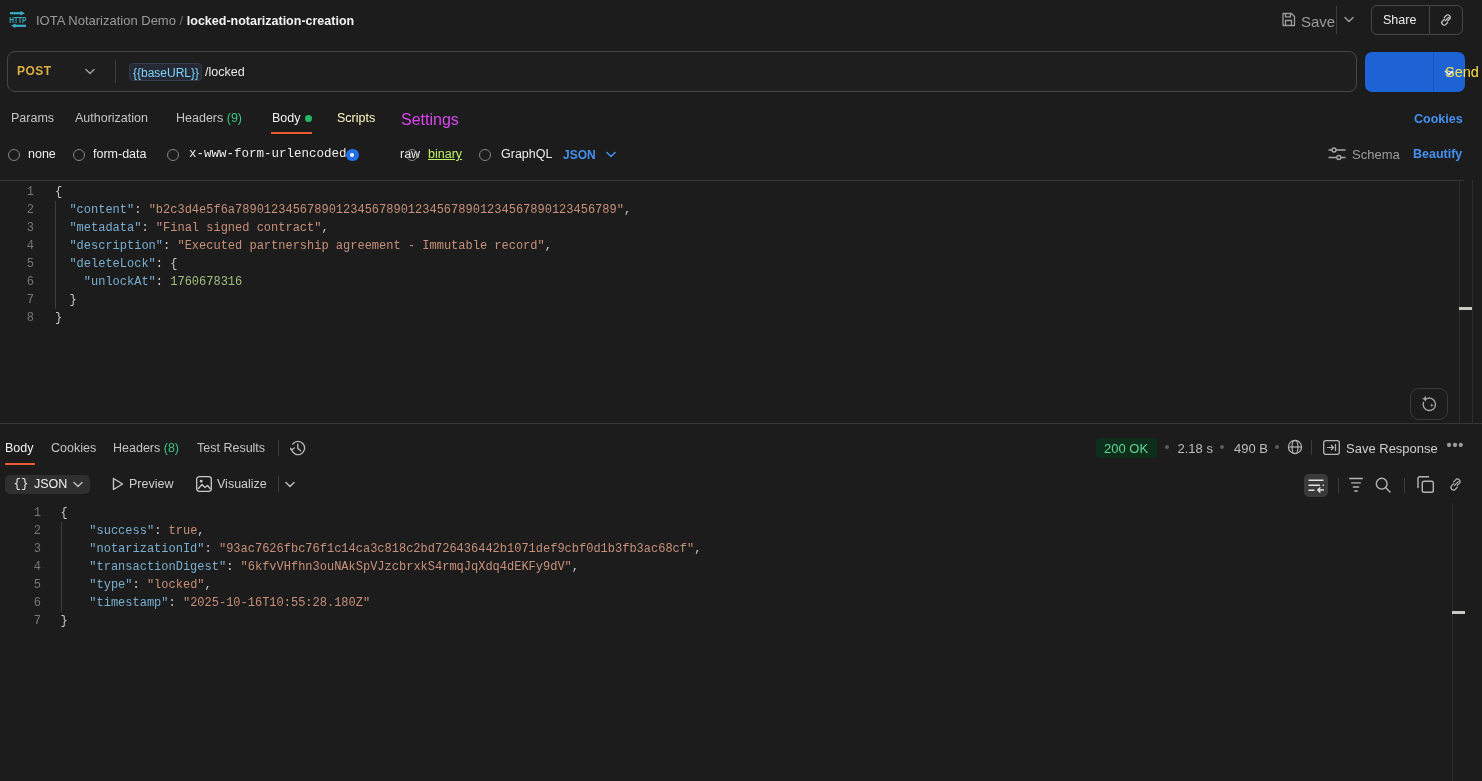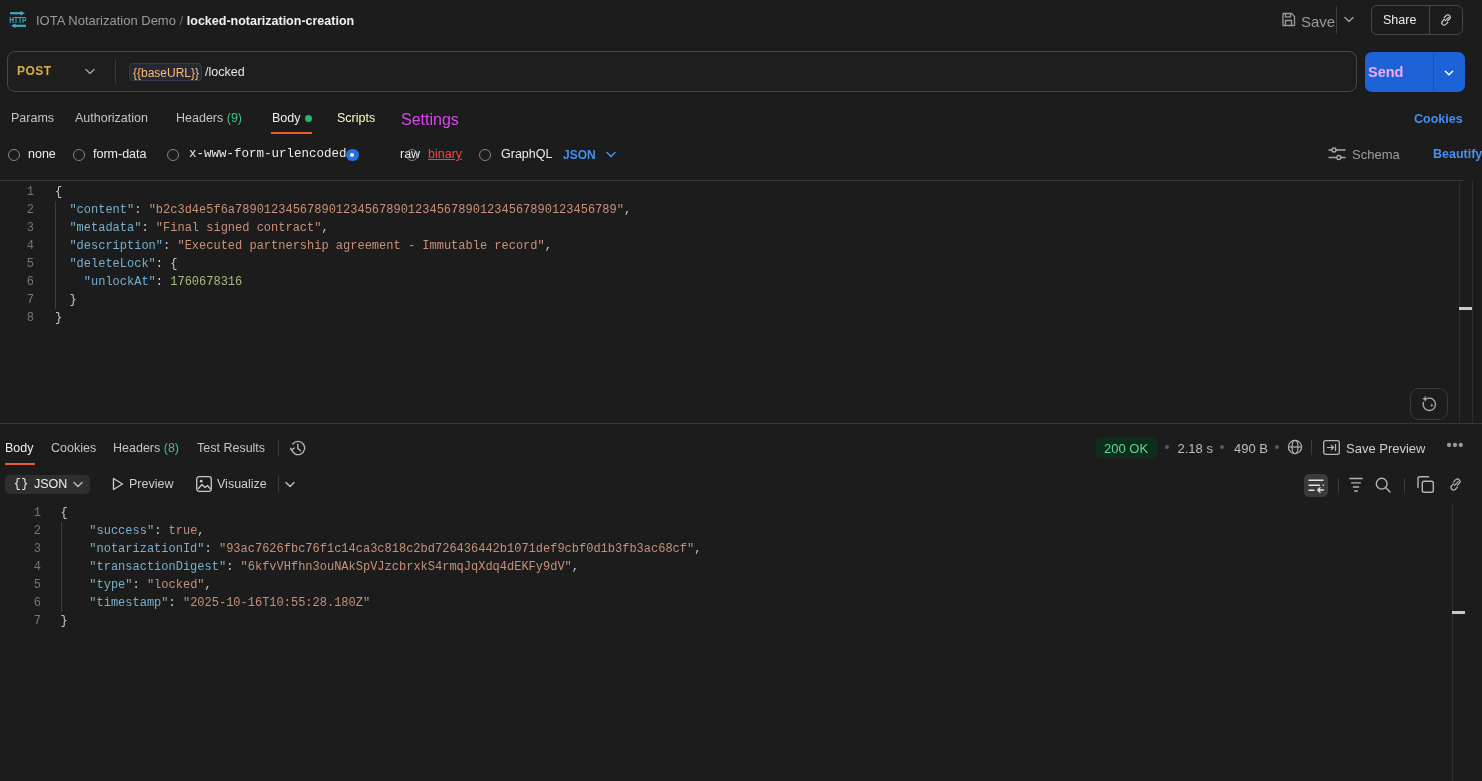--- a/index.html
+++ b/index.html
@@ -44,24 +44,24 @@
   <path d="M10.5 13.5 L16.5 7.5 M9 7.8 L12.2 4.5 a4.1 4.1 0 0 1 5.8 5.8 L14.8 13.5 M9.2 10.5 L6 13.8 a4.1 4.1 0 0 0 5.8 5.8 L15 16.2" stroke="#d8d8d8" stroke-width="1.9" fill="none" stroke-linecap="round"></path>
 </svg>
 
 <div class="abs" style="left:7px;top:51px;width:1350px;height:41px;border:1px solid #474747;border-radius:8px;background:#1e1e1e;"></div>
 <div class="t" style="left:17px;top:64px;font-size:12px;font-weight:bold;letter-spacing:0.5px;color:#dbae43;">POST</div>
 <svg class="abs" style="left:85px;top:68px;" width="10" height="7" viewBox="0 0 10 7">
   <path d="M1 1.5 L5 5.5 L9 1.5" stroke="#9a9a9a" stroke-width="1.5" fill="none" stroke-linecap="round" stroke-linejoin="round"></path>
 </svg>
 <div class="vline" style="left:115px;top:60px;height:23px;background:#3c3c3c;"></div>
 <div class="abs" style="left:129px;top:63px;width:73px;height:18px;background:#242933;border:1px solid #333b48;border-radius:4px;"></div>
-<div class="t" style="left:133px;top:66px;font-size:12px;color:#fdba74;">{{baseURL}}</div>
+<div class="t" style="left:133px;top:66px;font-size:12px;color:#7dd3fc;">{{baseURL}}</div>
 <div class="t" style="left:205px;top:65px;font-size:12.5px;color:#e8e8e8;">/locked</div>
 <div class="abs" style="left:1365px;top:52px;width:99.5px;height:39.5px;background:#1d63d6;border-radius:7px;"></div>
-<div class="t" style="left:1368px;top:63.5px;font-size:14.5px;font-weight:bold;color:#f0abfc;">Send</div>
+<div class="t" style="left:1445px;top:63.5px;font-size:14.5px;font-weight:normal;color:#fde047;">Send</div>
 <div class="vline" style="left:1432.5px;top:52.5px;height:38.5px;background:#1c52b4;"></div>
 <svg class="abs" style="left:1444px;top:68.5px;" width="10" height="8" viewBox="0 0 11 8">
   <path d="M1.5 2 L5.5 6 L9.5 2" stroke="#ffffff" stroke-width="1.6" fill="none" stroke-linecap="round" stroke-linejoin="round"></path>
 </svg>
 
 <div class="t" style="left:11px;top:111px;font-size:12.5px;color:#c4c4c4;">Params</div>
 <div class="t" style="left:75px;top:111px;font-size:12.5px;color:#c4c4c4;">Authorization</div>
 <div class="t" style="left:176px;top:111px;font-size:12.5px;color:#c4c4c4;">Headers <span style="color:#3cc383;">(9)</span></div>
 <div class="t" style="left:272px;top:111px;font-size:12.5px;color:#f1f1f1;">Body</div>
 <div class="abs" style="left:305px;top:115px;width:7px;height:7px;border-radius:50%;background:#25b865;"></div>
@@ -73,34 +73,34 @@
 <div class="abs" style="left:7.5px;top:148.5px;width:12px;height:12px;border:1.3px solid #858585;border-radius:50%;"></div>
 <div class="t" style="left:28px;top:147px;font-size:12.5px;color:#ececec;">none</div>
 <div class="abs" style="left:72.5px;top:148.5px;width:12px;height:12px;border:1.3px solid #858585;border-radius:50%;"></div>
 <div class="t" style="left:93px;top:147px;font-size:12.5px;color:#ececec;">form-data</div>
 <div class="abs" style="left:167px;top:148.5px;width:12px;height:12px;border:1.3px solid #858585;border-radius:50%;"></div>
 <div class="t" style="left:189px;top:147px;font-size:12.5px;color:#ececec;font-family:Liberation Mono, monospace;">x-www-form-urlencoded</div>
 <div class="abs" style="left:346px;top:148.5px;width:12.5px;height:12.5px;border-radius:50%;background:#2270e8;"></div>
 <div class="abs" style="left:350.2px;top:152.7px;width:4.2px;height:4.2px;border-radius:50%;background:#ffffff;"></div>
 <div class="t" style="left:369px;top:147px;font-size:12.5px;color:#ececec;padding-left:31px;">raw</div>
 <div class="abs" style="left:406px;top:148.5px;width:12px;height:12px;border:1.3px solid #858585;border-radius:50%;"></div>
-<div class="t" style="left:428px;top:147px;font-size:12.5px;color:#ef4444;text-decoration:underline;">binary</div>
+<div class="t" style="left:428px;top:147px;font-size:12.5px;color:#bef264;text-decoration:underline;">binary</div>
 <div class="abs" style="left:479px;top:148.5px;width:12px;height:12px;border:1.3px solid #858585;border-radius:50%;"></div>
 <div class="t" style="left:501px;top:147px;font-size:12.5px;color:#ececec;">GraphQL</div>
 <div class="t" style="left:563px;top:147.5px;font-size:12px;font-weight:bold;color:#4490f0;">JSON</div>
 <svg class="abs" style="left:606px;top:150.5px;" width="10" height="7" viewBox="0 0 10 7">
   <path d="M1 1.5 L5 5.5 L9 1.5" stroke="#4490f0" stroke-width="1.5" fill="none" stroke-linecap="round" stroke-linejoin="round"></path>
 </svg>
 <svg class="abs" style="left:1328px;top:146px;" width="18" height="16" viewBox="0 0 18 16">
   <path d="M0.5 4 H4 M8 4 H17.5 M0.5 11.5 H8.5 M13 11.5 H17.5" stroke="#a8a8a8" stroke-width="1.4" fill="none"></path>
   <circle cx="6" cy="4" r="2" stroke="#a8a8a8" stroke-width="1.4" fill="none"></circle>
   <circle cx="10.8" cy="11.5" r="2" stroke="#a8a8a8" stroke-width="1.4" fill="none"></circle>
 </svg>
 <div class="t" style="left:1352px;top:147px;font-size:13px;color:#9d9d9d;">Schema</div>
-<div class="t" style="left:1413px;top:147px;font-size:12.5px;font-weight:bold;color:#4490f0;margin-left:20px;">Beautify</div>
+<div class="t" style="left:1413px;top:147px;font-size:12.5px;font-weight:bold;color:#4490f0;">Beautify</div>
 
 <div class="hline" style="left:0px;top:180px;width:1464px;background:#363636;"></div>
 <div class="ln abs" style="left:0px;top:183px;width:34px;">1
 2
 3
 4
 5
 6
 7
 8</div>
@@ -145,21 +145,21 @@
 <svg class="abs" style="left:1287px;top:439px;" width="16" height="16" viewBox="0 0 16 16">
   <circle cx="8" cy="8" r="6.6" stroke="#b5b5b5" stroke-width="1.2" fill="none"></circle>
   <ellipse cx="8" cy="8" rx="3" ry="6.6" stroke="#b5b5b5" stroke-width="1.2" fill="none"></ellipse>
   <path d="M1.6 8 H14.4" stroke="#b5b5b5" stroke-width="1.2"></path>
 </svg>
 <div class="vline" style="left:1311px;top:440px;height:15px;background:#3c3c3c;"></div>
 <svg class="abs" style="left:1323px;top:440px;" width="17" height="15" viewBox="0 0 17 15">
   <rect x="0.7" y="0.7" width="15.6" height="13.6" rx="2" stroke="#b5b5b5" stroke-width="1.3" fill="none"></rect>
   <path d="M4 7.5 h6 M8 5 l2.5 2.5 L8 10 M12.5 4 v7" stroke="#b5b5b5" stroke-width="1.2" fill="none"></path>
 </svg>
-<div class="t" style="left:1346px;top:441px;font-size:13px;color:#cecece;">Save Preview</div>
+<div class="t" style="left:1346px;top:441px;font-size:13px;color:#cecece;">Save Response</div>
 <div class="t" style="left:1446.5px;top:437px;font-size:14.5px;font-weight:bold;letter-spacing:0.8px;color:#9a9a9a;">•••</div>
 
 <div class="abs" style="left:5px;top:474.5px;width:85px;height:19.5px;background:#2f2f2f;border-radius:5px;"></div>
 <div class="t" style="left:13.5px;top:477px;font-size:12.5px;color:#e3e3e3;font-family:'Liberation Mono',monospace;">{}</div>
 <div class="t" style="left:34px;top:477px;font-size:12.5px;color:#ededed;">JSON</div>
 <svg class="abs" style="left:73px;top:481px;" width="10" height="7" viewBox="0 0 10 7">
   <path d="M1 1.5 L5 5.5 L9 1.5" stroke="#b9b9b9" stroke-width="1.5" fill="none" stroke-linecap="round" stroke-linejoin="round"></path>
 </svg>
 <svg class="abs" style="left:112px;top:477px;" width="12" height="14" viewBox="0 0 12 14">
   <path d="M1.5 1.5 L10.5 7 L1.5 12.5 Z" stroke="#c9c9c9" stroke-width="1.4" fill="none" stroke-linejoin="round"></path>

